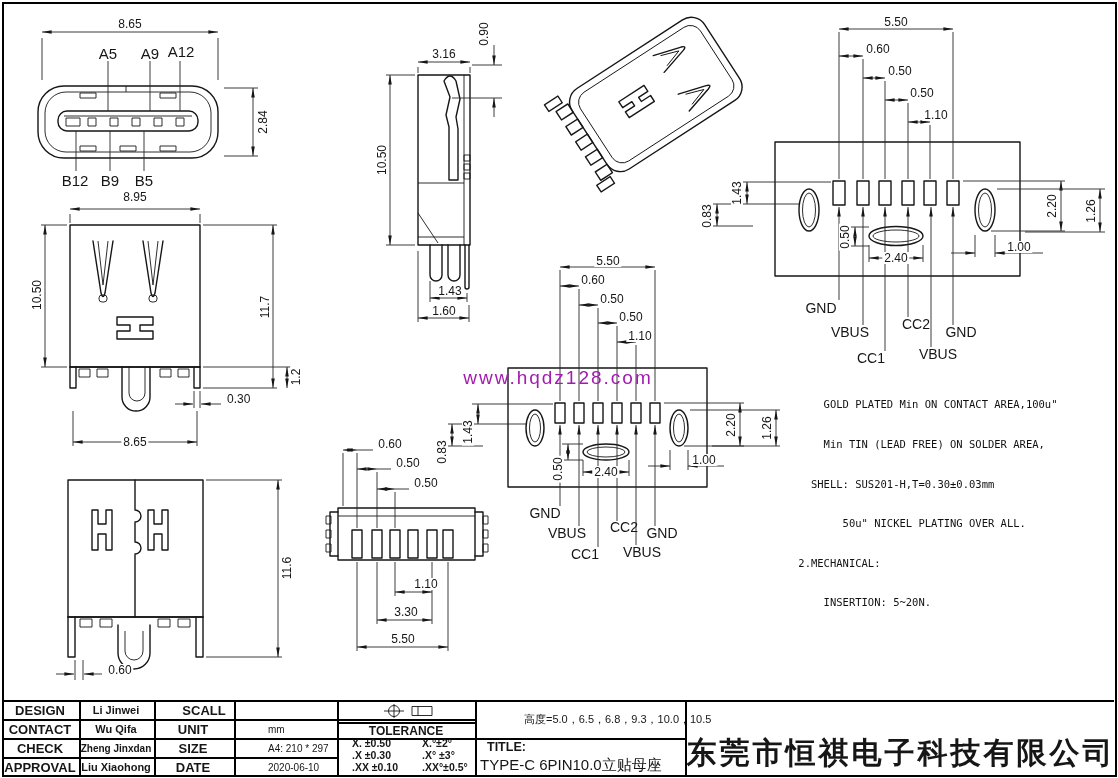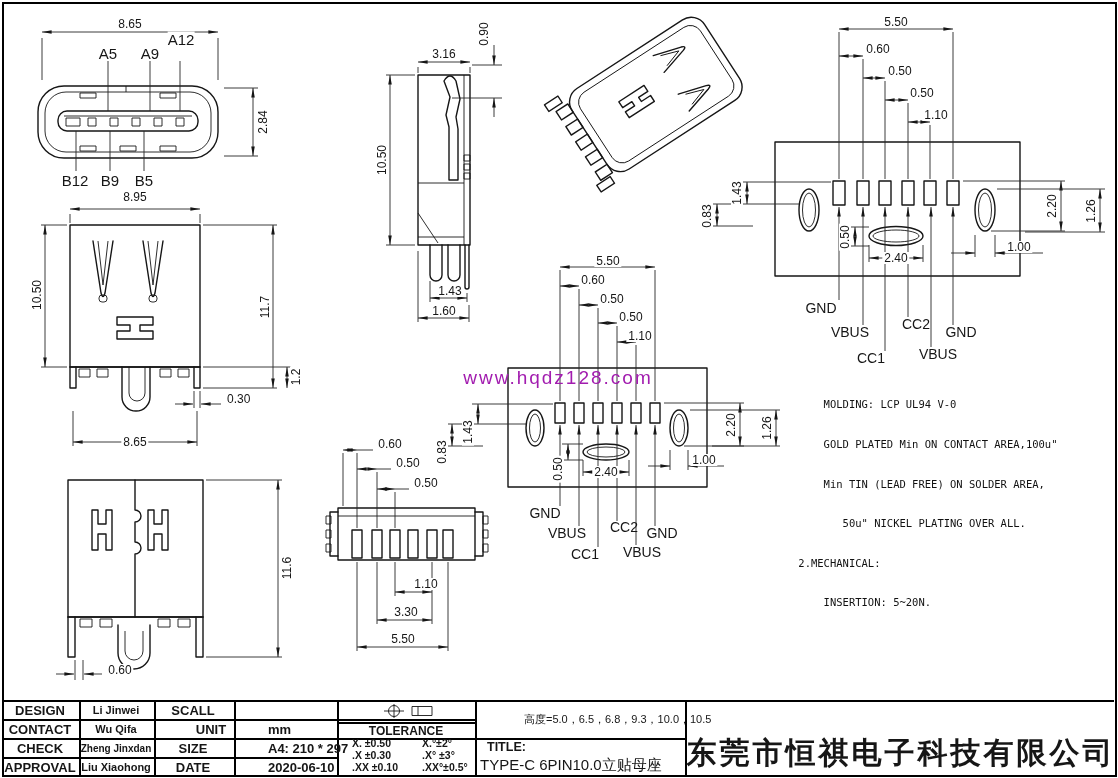--- a/index.html
+++ b/index.html
@@ -19,21 +19,21 @@
        transform:translate(-50%,-50%);}
   .sig{position:absolute;font-size:14px;line-height:1;white-space:nowrap;transform:translate(-50%,-50%);}
   .wm{position:absolute;font-size:19px;letter-spacing:2px;color:#a21caf;transform:translate(-50%,-50%);white-space:nowrap;}
   #notes{position:absolute;left:792px;top:372px;width:324px;font-family:"DejaVu Sans Mono",monospace;
          font-size:10.5px;line-height:13.2px;white-space:pre;color:#111;}
   .hl{position:absolute;height:2px;background:#000;}
   .vl{position:absolute;width:2px;background:#000;}
   .hl.t{height:1.5px;}
   .tl{position:absolute;font-weight:bold;font-size:13px;transform:translate(-50%,-50%);white-space:nowrap;}
   .tn{position:absolute;font-weight:bold;font-size:11px;transform:translate(-50%,-50%);white-space:nowrap;}
-  .tv{position:absolute;font-weight:bold;font-size:13px;transform:translate(0,-50%);white-space:nowrap;padding-left:20px;}
+  .tv{position:absolute;font-weight:normal;font-size:10px;transform:translate(0,-50%);white-space:nowrap;padding-left:20px;}
   .tolr{position:absolute;font-weight:bold;font-size:10.5px;transform:translate(0,-50%);white-space:nowrap;}
   #height-note{position:absolute;left:504px;top:719px;font-size:11px;transform:translate(0,-50%);white-space:nowrap;margin-left:20px;}
   #title-label{position:absolute;left:487px;top:747px;font-weight:bold;font-size:12.5px;transform:translate(0,-50%);}
   #title-value{position:absolute;left:480px;top:765px;font-size:15px;transform:translate(0,-50%);white-space:nowrap;}
   #company{position:absolute;left:901px;top:753px;font-size:30px;letter-spacing:3px;
            transform:translate(-50%,-50%);white-space:nowrap;font-family:"DejaVu Sans",sans-serif;font-weight:bold;}
 </style>
 </head>
 <body>
 
@@ -78,21 +78,21 @@
       <line class="dl" x1="82" y1="163" x2="82" y2="123"></line>
     <line class="dl" x1="116" y1="163" x2="116" y2="123"></line>
     <line class="dl" x1="196" y1="80" x2="230" y2="80"></line>
       <line class="dl" x1="196" y1="148" x2="230" y2="148"></line>
     <line class="dl" x1="225" y1="80" x2="225" y2="148" marker-start="url(#as)" marker-end="url(#ae)"></line>
   </svg>
   <span class="dim" style="left:102px;top:16px">8.65</span>
   <span class="dim v" style="left:235px;top:114px">2.84</span>
   <span class="pin" style="left:80px;top:45px">A5</span>
   <span class="pin" style="left:122px;top:45px">A9</span>
-  <span class="pin" style="left:153px;top:31px">A12</span>
+  <span class="pin" style="left:153px;top:43px">A12</span>
   <span class="pin" style="left:47px;top:172px">B12</span>
   <span class="pin" style="left:82px;top:172px">B9</span>
   <span class="pin" style="left:116px;top:172px">B5</span>
 </div>
 
 <div class="view" style="left:25px;top:195px;width:300px;height:275px">
   <svg width="300" height="275">
     <line class="dl" x1="45" y1="14" x2="175" y2="14" marker-start="url(#as)" marker-end="url(#ae)"></line>
     <line class="dl" x1="45" y1="19" x2="45" y2="28"></line>
       <line class="dl" x1="175" y1="19" x2="175" y2="28"></line>
@@ -412,23 +412,23 @@
   </svg>
   <span class="dim" style="left:97px;top:8px">0.60</span>
   <span class="dim" style="left:115px;top:27px">0.50</span>
   <span class="dim" style="left:133px;top:47px">0.50</span>
   <span class="dim" style="left:133px;top:148px">1.10</span>
   <span class="dim" style="left:113px;top:176px">3.30</span>
   <span class="dim" style="left:110px;top:203px">5.50</span>
 </div>
 
 <div id="notes">
-  <div class="nl">     MOLDING: LCP UL94 V-0</div>
   <div class="nl">     GOLD PLATED Min ON CONTACT AREA,100u"</div>
   <div class="nl">     Min TIN (LEAD FREE) ON SOLDER AREA,</div>
+  <div class="nl">   SHELL: SUS201-H,T=0.30±0.03mm</div>
   <div class="nl">        50u" NICKEL PLATING OVER ALL.</div>
   <div class="nl"> 2.MECHANICAL:</div>
   <div class="nl">     INSERTION: 5~20N.</div>
   
   
   
   
   
   
   
@@ -449,26 +449,26 @@
 <div class="hl t" style="left:337px;top:722px;width:138px"></div>
 <div class="vl" style="left:79px;top:700px;height:76px"></div>
 <div class="vl" style="left:154px;top:700px;height:76px"></div>
 <div class="vl" style="left:234px;top:700px;height:76px"></div>
 <div class="vl" style="left:337px;top:700px;height:76px"></div>
 <div class="vl" style="left:475px;top:700px;height:76px"></div>
 <div class="vl" style="left:685px;top:700px;height:76px"></div>
 
 <span class="tl" style="left:40px;top:710px">DESIGN</span>
 <span class="tn" style="left:116px;top:710px">Li Jinwei</span>
-<span class="tl" style="left:193px;top:710px">SCALL</span>
+<span class="tl" style="left:204px;top:710px">SCALL</span>
 <span class="tv" style="left:248px;top:710px"></span>
 
 <span class="tl" style="left:40px;top:729px">CONTACT</span>
 <span class="tn" style="left:116px;top:729px">Wu Qifa</span>
-<span class="tl" style="left:211px;top:729px">UNIT</span>
+<span class="tl" style="left:193px;top:729px">UNIT</span>
 <span class="tv" style="left:248px;top:729px">mm</span>
 
 <span class="tl" style="left:40px;top:748px">CHECK</span>
 <span class="tn" style="left:116px;top:748px;font-size:10px">Zheng Jinxdan</span>
 <span class="tl" style="left:193px;top:748px">SIZE</span>
 <span class="tv" style="left:248px;top:748px">A4: 210 * 297</span>
 
 <span class="tl" style="left:40px;top:767px">APPROVAL</span>
 <span class="tn" style="left:116px;top:767px">Liu Xiaohong</span>
 <span class="tl" style="left:193px;top:767px">DATE</span>

